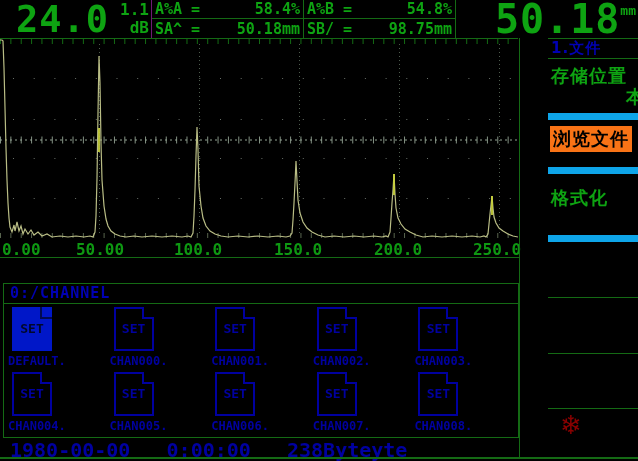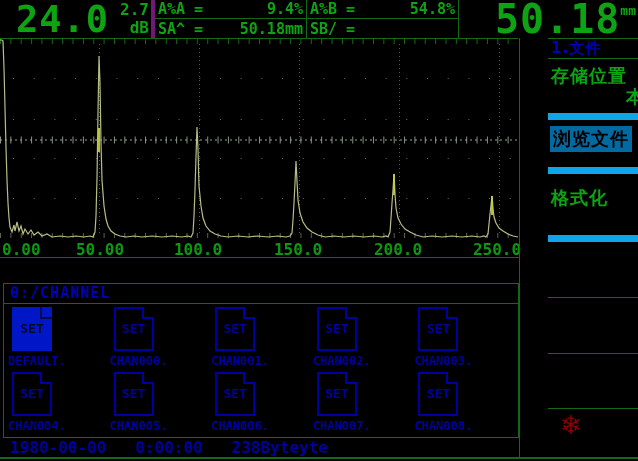--- a/index.html
+++ b/index.html
@@ -4,21 +4,21 @@
 <style>
   html,body{margin:0;padding:0;background:#000;}
   .screen{position:relative;width:638px;height:461px;background:#000;overflow:hidden;
           font-family:"DejaVu Sans Mono","Liberation Mono",monospace;}
   
   .topbar{position:absolute;left:0;top:0;width:638px;height:38px;}
   .gain-big{position:absolute;left:16px;top:-2px;font-size:37px;font-weight:bold;color:#0ea312;letter-spacing:1px;}
   .gain-step{position:absolute;left:113px;top:1px;width:36px;text-align:right;font-size:16px;font-weight:bold;color:#0ea312;line-height:18px;}
   .meas-grid{position:absolute;left:151px;top:0;width:304px;height:38px;display:grid;
              grid-template-columns:152px 152px;grid-template-rows:19px 19px;grid-auto-flow:column;
-             border-left:4px solid #701a75;}
+             border-left:1px solid #701a75;}
   .meas-cell{display:flex;align-items:center;font-size:15px;font-weight:bold;color:#0ea312;
              border-right:1px solid #146a14;padding:0 3px;white-space:pre;}
   .meas-cell.r1{border-bottom:1px solid #146a14;}
   .meas-cell .mlabel{flex:0 0 auto;}
   .meas-cell .mval{flex:1;text-align:right;}
   .primary{position:absolute;right:2px;top:-4px;color:#0ea312;font-weight:bold;}
   .primary .pv{font-size:40px;letter-spacing:1px;}
   .primary .pu{font-size:13px;vertical-align:18px;}
   
   .plot{position:absolute;left:0;top:38px;width:518px;height:202px;}
@@ -40,72 +40,73 @@
   .file-icon{position:relative;width:36px;height:40px;margin-left:4px;border:2px solid #0000a0;background:#000;}
   .file-icon .fold{position:absolute;top:-2px;right:-2px;width:10px;height:10px;background:#000;
                    border-left:2px solid #0000a0;border-bottom:2px solid #0000a0;}
   .file-icon .setl{position:absolute;left:0;right:0;top:12px;text-align:center;font-size:13px;font-weight:bold;color:#0000a0;}
   .file-cell.sel .file-icon{background:#0017c8;border-color:#0017c8;}
   .file-cell.sel .file-icon .fold{background:#0017c8;border-color:#000a50;}
   .file-cell.sel .file-icon .setl{color:#00082a;}
   .file-name{position:absolute;left:0;bottom:1px;font-size:12px;font-weight:bold;color:#0000a0;white-space:nowrap;}
   
   .statusbar{position:absolute;left:0;top:438px;width:520px;height:19px;color:#0000a0;
-             font-size:16px;font-weight:bold;display:flex;padding-left:10px;white-space:pre;}
+             font-size:20px;font-weight:bold;display:flex;padding-left:10px;white-space:pre;}
   .bottomline{position:absolute;left:0;top:457px;width:638px;height:2px;background:#146a14;}
   
   .sidebar{position:absolute;left:519px;top:38px;width:119px;height:420px;border-left:1px solid #146a14;
            font-family:"DejaVu Sans","Liberation Sans",sans-serif;padding-left:28px;}
   .sb-header{height:19px;border-bottom:1px solid #146a14;border-top:1px solid #146a14;display:flex;}
   .sb-title{flex:1;color:#0000b4;font-weight:bold;font-size:15px;line-height:19px;padding-left:3px;letter-spacing:1px;}
   .sb-page{width:22px;border-left:1px solid #146a14;border-right:1px solid #146a14;color:#0ea312;
            font-size:15px;font-weight:bold;text-align:center;line-height:19px;}
   .sb-item{position:relative;border-bottom:7px solid #0ea5e9;color:#0ea312;font-size:18px;font-weight:bold;}
   .sb-item .lbl{position:absolute;left:3px;top:5px;letter-spacing:1px;}
   .sb-item .val{position:absolute;right:3px;bottom:4px;letter-spacing:1px;}
   .sb-i1{height:54px;}
   .sb-i2{height:47px;}
-  .sb-i2 .hl{position:absolute;left:2px;top:6px;background:#0369a1;color:#000;padding:1px 3px;letter-spacing:1px;}
+  .sb-i2 .hl{position:absolute;left:2px;top:6px;background:#f97316;color:#000;padding:1px 3px;letter-spacing:1px;}
   .sb-i3{height:61px;}
   .sb-i3 .lbl{top:12px;}
   .sb-empty{height:55px;border-bottom:1px solid #146a14;}
   .sb-empty.last{height:54px;}
   .sb-icons{position:relative;height:69px;border-bottom:1px solid #146a14;}
   .freeze{position:absolute;left:12px;top:3px;color:#8b0000;font-size:26px;line-height:26px;
           font-family:"DejaVu Sans",sans-serif;}
   .battery{position:absolute;right:4px;top:7px;width:18px;height:56px;border:3px solid #8b0000;border-radius:2px;}
   .battery .nub{position:absolute;left:3px;top:-9px;width:8px;height:4px;border:3px solid #8b0000;border-bottom:none;}
   .battery .fill{position:absolute;left:1px;right:1px;bottom:1px;height:13px;background:#990000;}
 </style>
 </head>
 <body>
 
 <div class="screen">
 
   <div class="topbar">
     <div class="gain-big">24.0</div>
     <div class="gain-step">
-      <div>2.7</div>
+      <div>1.1</div>
       <div>dB</div>
     </div>
     <div class="meas-grid">
       <div class="meas-cell r1">
         <span class="mlabel">A%A =</span>
-        <span class="mval">9.4%</span>
+        <span class="mval">58.4%</span>
       </div>
       <div class="meas-cell">
         <span class="mlabel">SA^ =</span>
         <span class="mval">50.18mm</span>
       </div>
       <div class="meas-cell r1">
         <span class="mlabel">A%B =</span>
         <span class="mval">54.8%</span>
       </div>
       <div class="meas-cell">
         <span class="mlabel">SB/ =</span>
+        <span class="mval">98.75mm</span>
       </div>
     </div>
     <div class="primary"><span class="pv">50.18</span><span class="pu">mm</span></div>
   </div>
 
   <div class="plot">
     <svg id="wave-svg" width="518" height="202" viewBox="0 0 518 202">
 
       <line x1="0" y1="0.5" x2="518" y2="0.5" stroke="#146a14" stroke-width="1"></line>
       <line x1="0" y1="3.5" x2="518" y2="3.5" stroke="#146a14" stroke-width="5" stroke-dasharray="1,9.36"></line>

